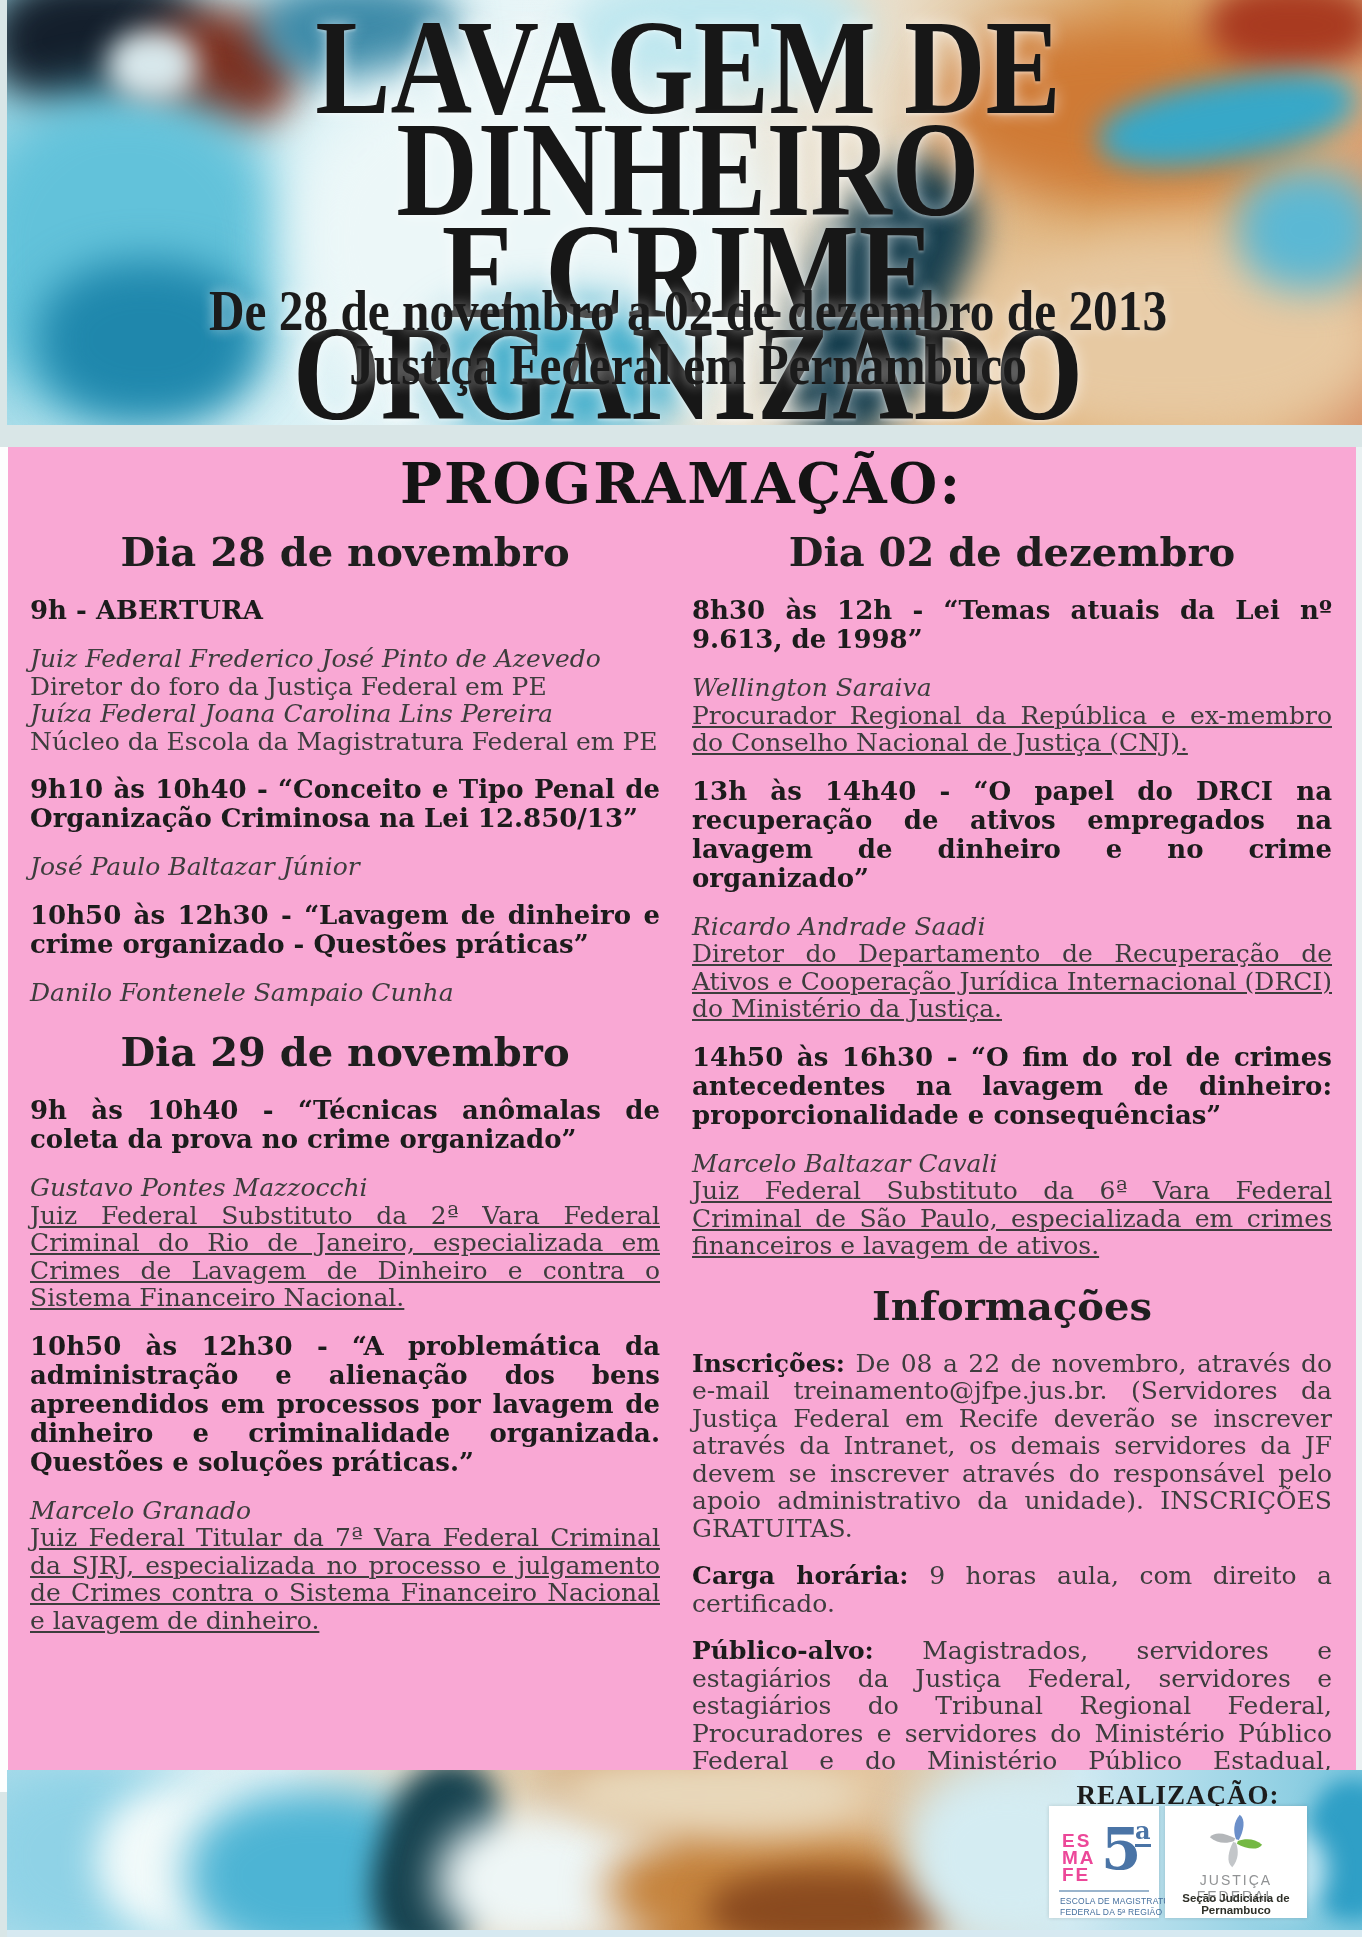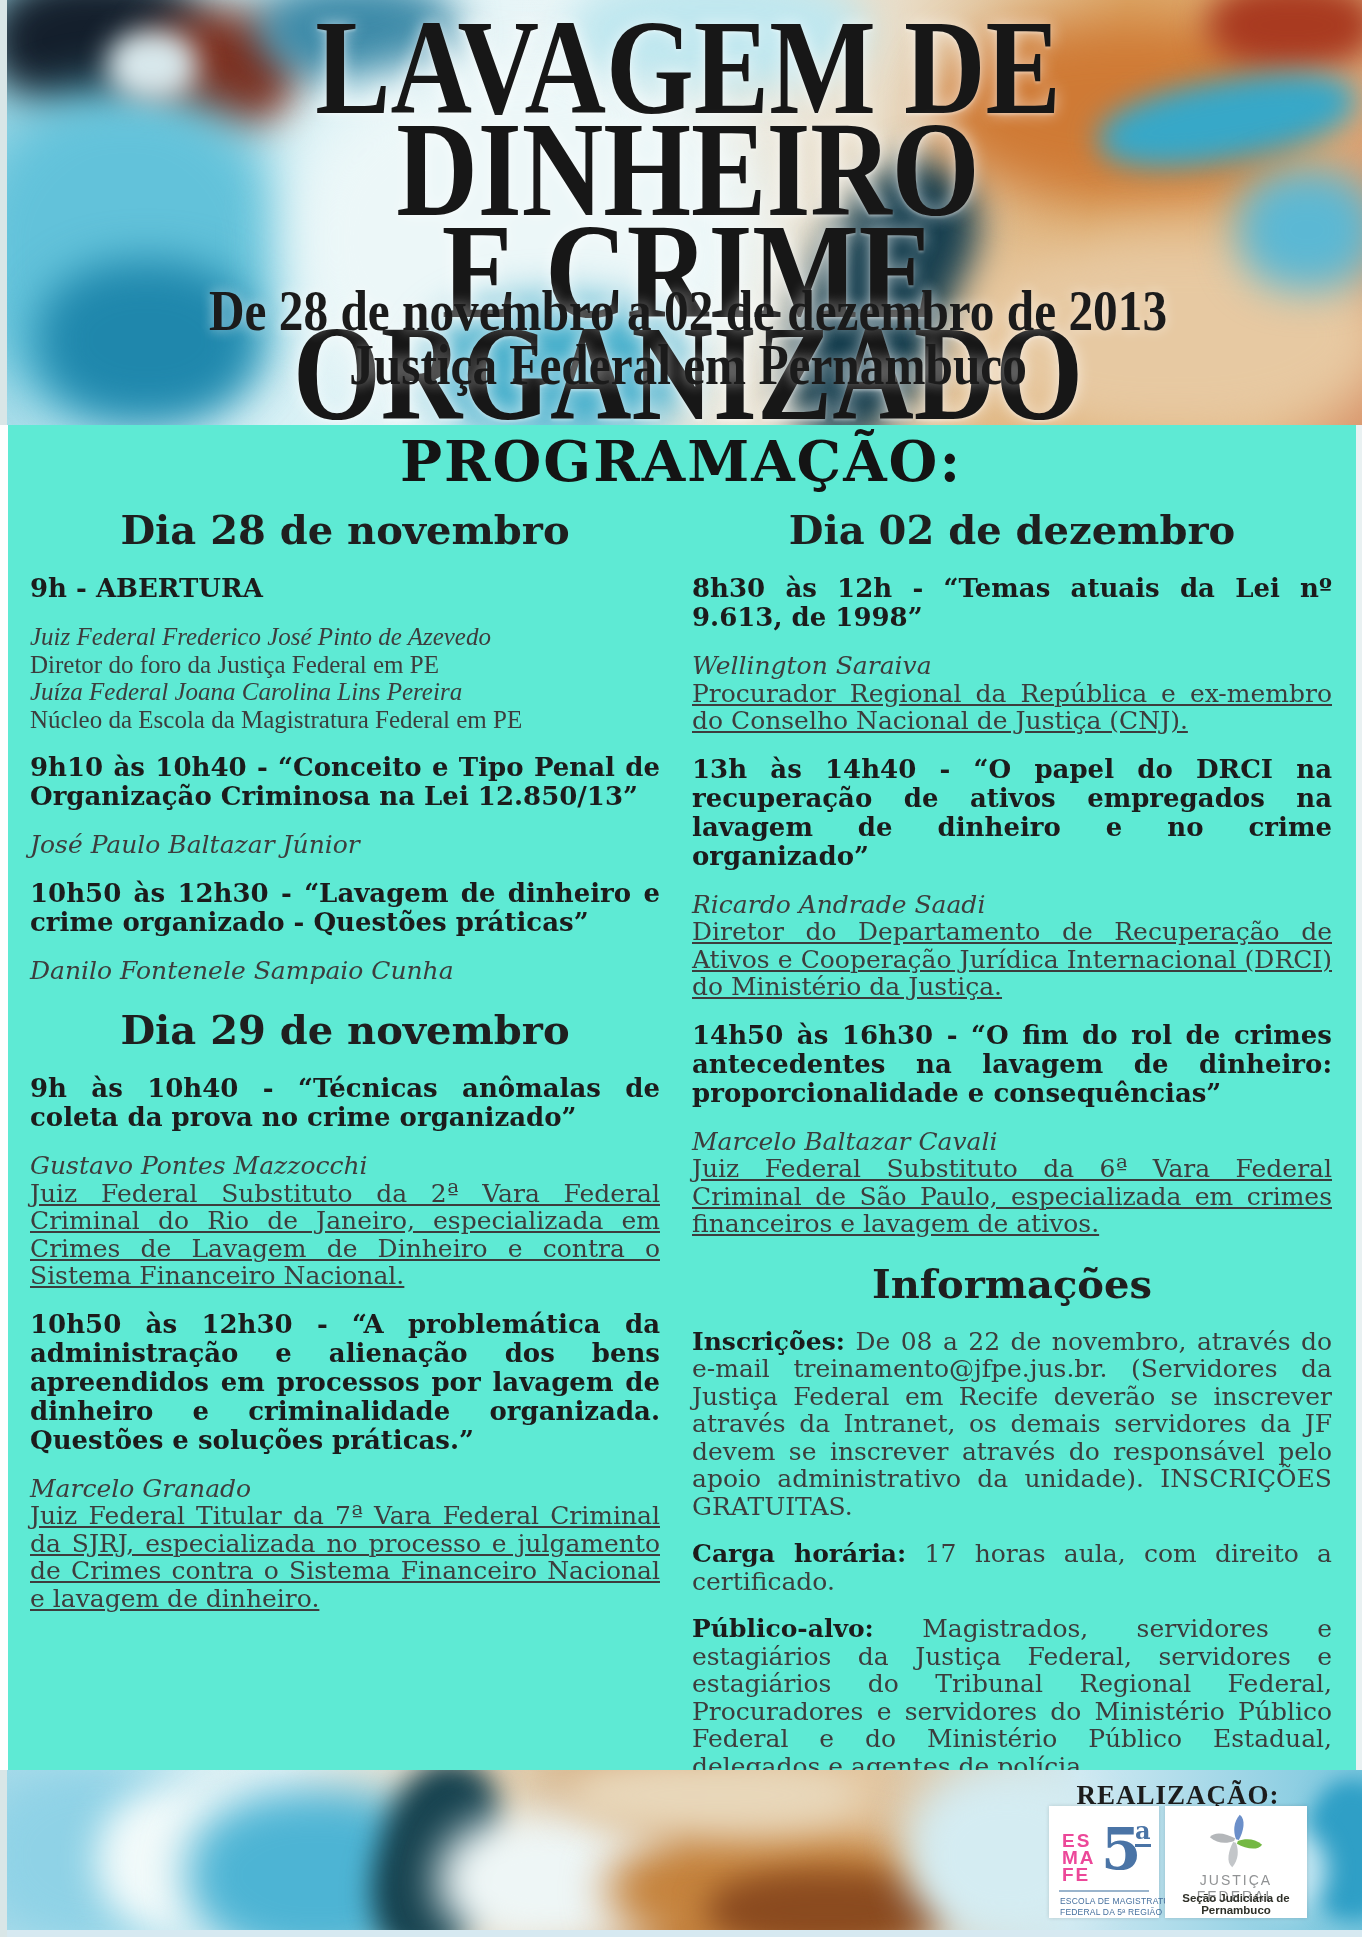--- a/index.html
+++ b/index.html
@@ -45,35 +45,35 @@
   .title-block{position:absolute;left:0;top:16px;width:1362px;text-align:center;
     font-family:"Liberation Serif",serif;font-weight:bold;color:#171717;
     font-size:136px;line-height:102px;transform:scaleX(0.83);transform-origin:50% 0;
     text-shadow:0 0 18px rgba(255,255,255,.65),0 2px 3px rgba(255,255,255,.3);}
   .subtitle-block{position:absolute;left:0;top:284px;width:1362px;text-align:center;
     font-family:"Liberation Serif",serif;font-weight:bold;color:#1b1b1b;
     font-size:58px;line-height:54px;transform:scaleX(0.85);transform-origin:50% 0;
     text-shadow:0 0 14px rgba(255,255,255,.6);}
 
   
-  .content{position:absolute;left:0;top:425px;width:1362px;height:1345px;background:#5eead4;}
+  .content{position:absolute;left:0;top:447px;width:1362px;height:1345px;background:#f9a8d4;}
   .edge-left{position:absolute;left:0;top:0;width:8px;height:100%;background:#fdfefe;}
   .edge-right{position:absolute;right:0;top:0;width:6px;height:100%;background:#e9f1f2;}
   .program-heading{position:absolute;left:0;top:6px;width:1362px;margin:0;text-align:center;
     font-size:56px;line-height:60px;font-weight:bold;color:#141414;letter-spacing:2px;}
   .col{position:absolute;top:81px;}
   .col-left{left:30px;width:630px;}
   .col-right{left:692px;width:640px;}
   .day-heading{margin:22px 0 0;text-align:center;font-size:40px;line-height:48px;
     font-weight:bold;color:#1f1f1f;}
   .day-heading.first{margin-top:0;}
   .slot{margin:20px 0 0;font-size:26px;line-height:29px;font-weight:bold;color:#1c1c1c;
     text-align:justify;}
   .people{margin:20px 0 0;}
-  .people p{margin:0;font-size:25px;line-height:27.5px;color:#3d3d3d;font-family:Liberation Serif, serif;}
+  .people p{margin:0;font-size:25px;line-height:27.5px;color:#3d3d3d;}
   .speaker{margin:20px 0 0;font-style:italic;font-size:25px;line-height:27.5px;color:#3d3d3d;}
   .bio{margin:0;font-size:25px;line-height:27.5px;color:#3d3d3d;text-align:justify;text-decoration:underline;}
   .it{font-style:italic;}
   .info-p{margin:20px 0 0;font-size:25px;line-height:27.5px;color:#3d3d3d;text-align:justify;}
   .info-p .lbl{font-weight:bold;color:#1c1c1c;}
 
   
   .realization{position:absolute;left:1040px;top:10px;width:262px;margin:0;text-align:center;
     font-family:"Liberation Serif",serif;font-weight:600;font-size:27px;line-height:30px;
     color:#1c1c1c;letter-spacing:1px;}
@@ -176,21 +176,21 @@
         <p class="bio">Diretor do Departamento de Recuperação de Ativos e Cooperação Jurídica Internacional (DRCI) do Ministério da Justiça.</p>
       </div>
       <div>
         <p class="slot">14h50 às 16h30 - “O fim do rol de crimes antecedentes na lavagem de dinheiro: proporcionalidade e consequências”</p>
         <p class="speaker">Marcelo Baltazar Cavali</p>
         <p class="bio">Juiz Federal Substituto da 6ª Vara Federal Criminal de São Paulo, especializada em crimes financeiros e lavagem de ativos.</p>
       </div>
 
       <h2 class="day-heading">Informações</h2>
       <p class="info-p"><span class="lbl">Inscrições:</span> <span>De 08 a 22 de novembro, através do e-mail treinamento@jfpe.jus.br. (Servidores da Justiça Federal em Recife deverão se inscrever através da Intranet, os demais servidores da JF devem se inscrever através do responsável pelo apoio administrativo da unidade). INSCRIÇÕES GRATUITAS.</span></p>
-      <p class="info-p"><span class="lbl">Carga horária:</span> <span>17 horas aula, com direito a certificado.</span></p>
+      <p class="info-p"><span class="lbl">Carga horária:</span> <span>9 horas aula, com direito a certificado.</span></p>
       <p class="info-p"><span class="lbl">Público-alvo:</span> <span>Magistrados, servidores e estagiários da Justiça Federal, servidores e estagiários do Tribunal Regional Federal, Procuradores e servidores do Ministério Público Federal e do Ministério Público Estadual, delegados e agentes de polícia.</span></p>
       <p class="info-p"><span class="lbl">Local:</span> <span>Auditório do 3º andar do Anexo 2, no edifício-sede da JFPE.</span></p>
     </section>
   </div>
 
   <div class="photo photo-footer">
     <div class="blob fb1"></div>
     <div class="blob fb2"></div>
     <div class="blob fb3"></div>
     <div class="blob fb4"></div>

